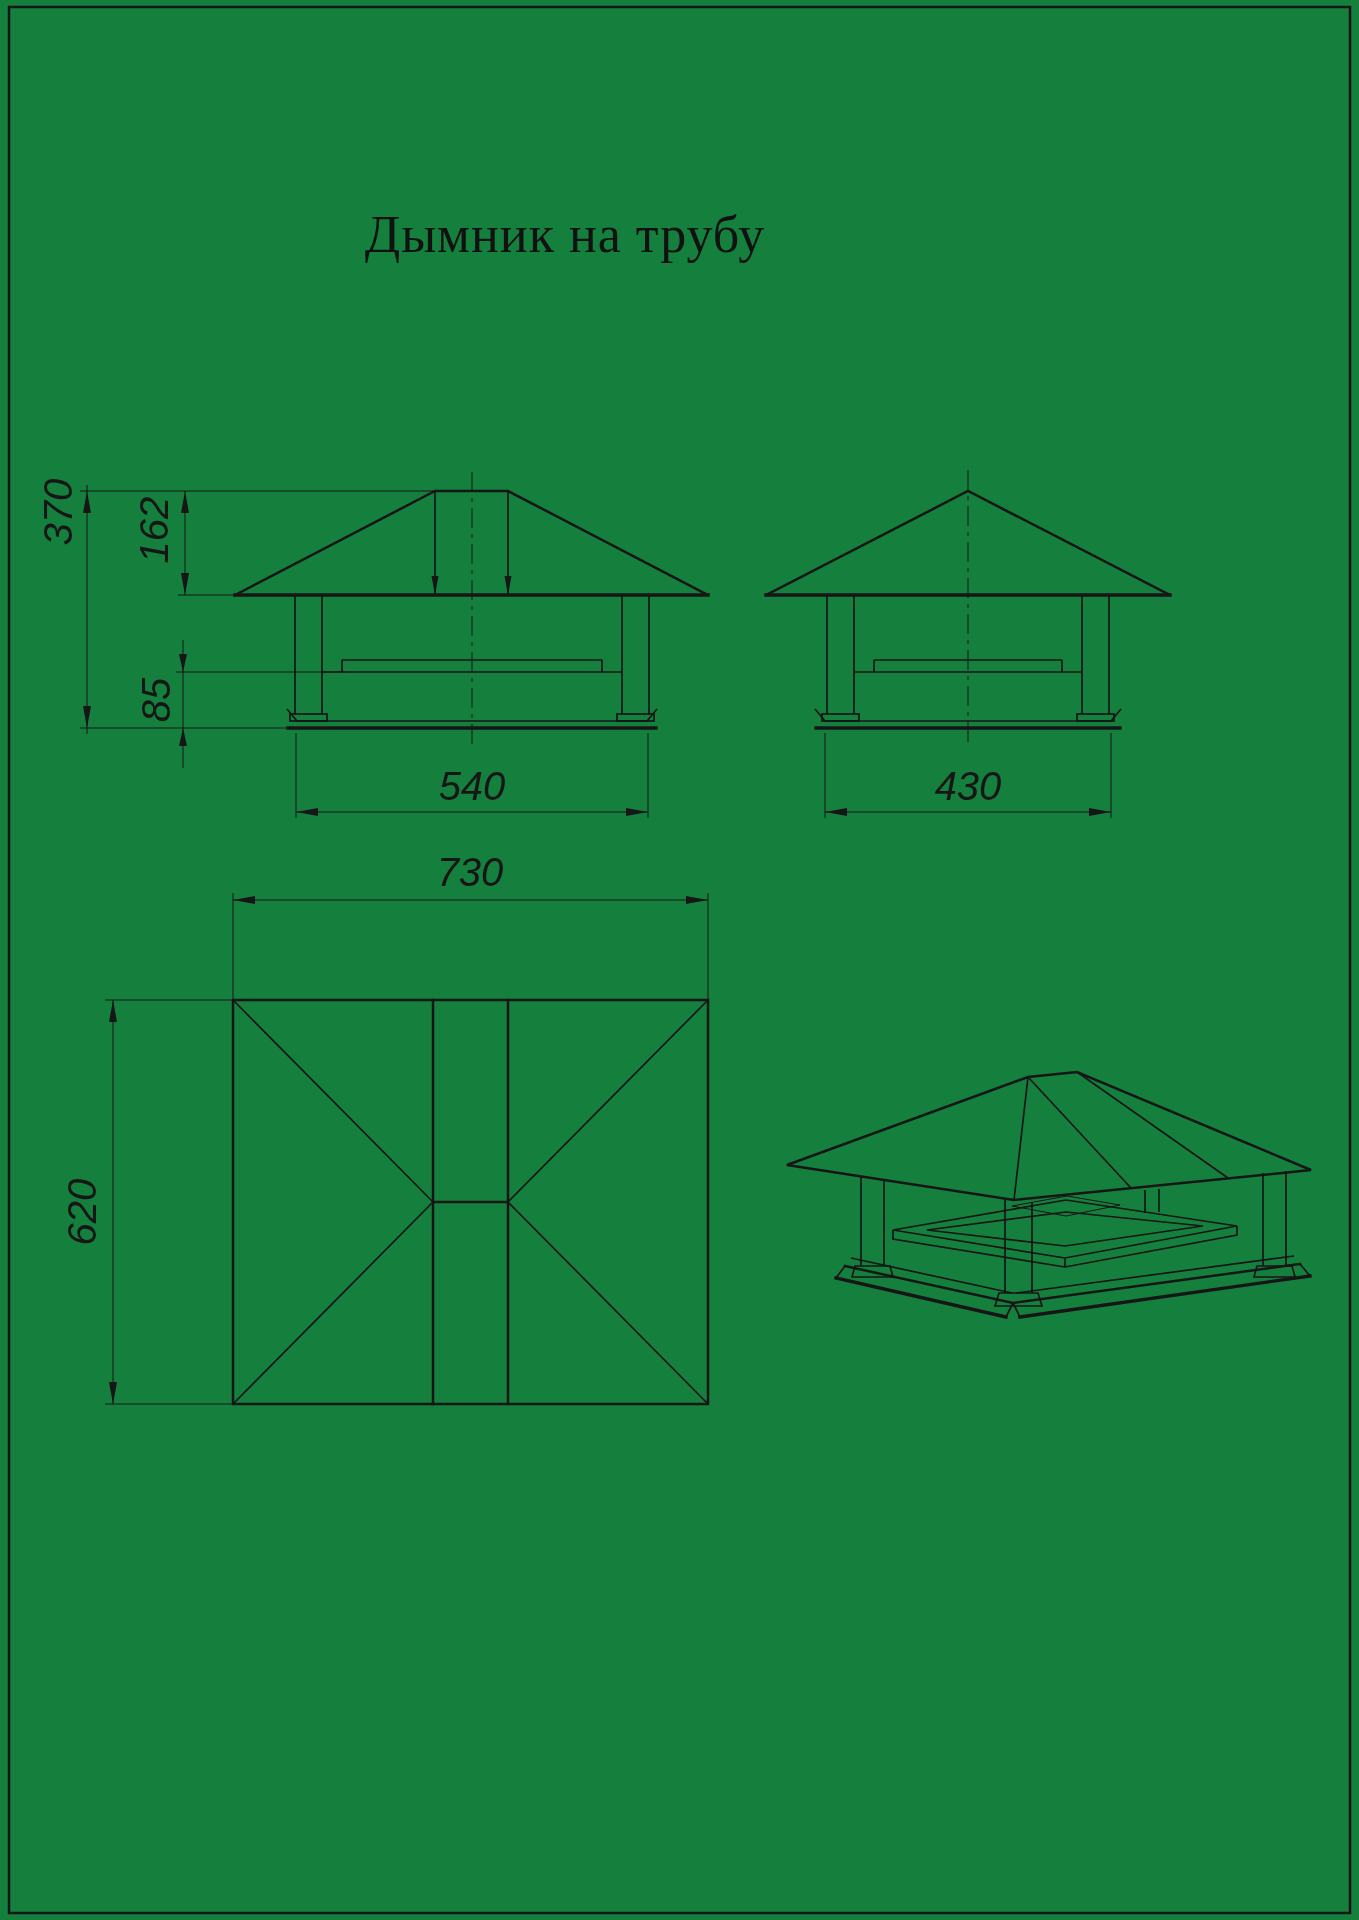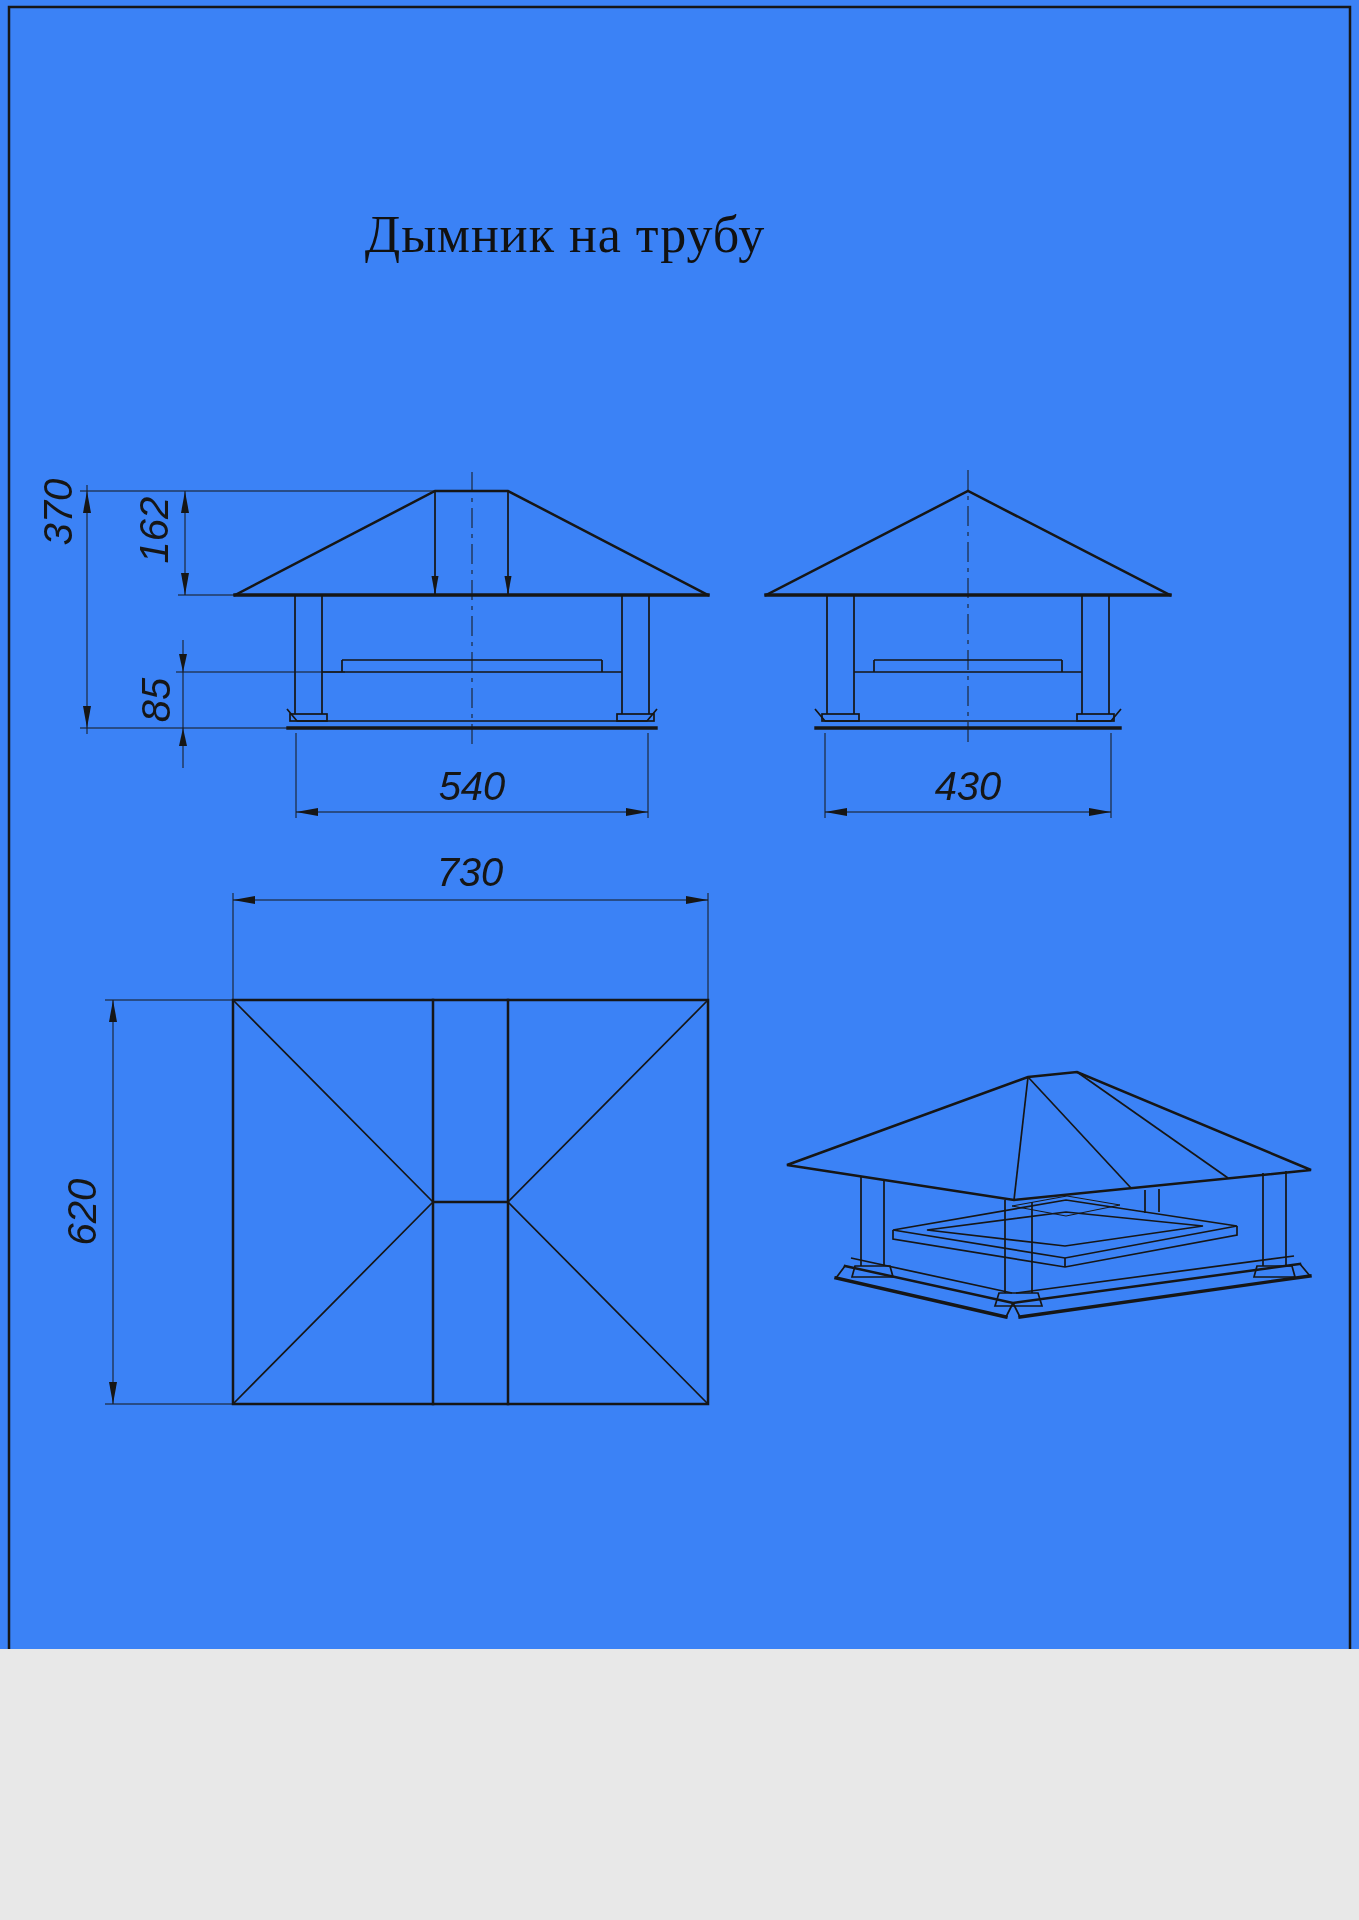--- a/index.html
+++ b/index.html
@@ -1,16 +1,16 @@
 <!DOCTYPE html>
 <html><head>
 <meta charset="utf-8">
 <style>
   html,body{margin:0;padding:0;background:#e8e8e8;}
-  .page{position:relative;width:1359px;height:1649px;background:#3b82f6;margin:0 auto;overflow:hidden;}
+  .page{position:relative;width:1359px;height:1920px;background:#15803d;margin:0 auto;overflow:hidden;}
   svg{position:absolute;left:0;top:0;}
   
   .s1 {stroke:#161616;stroke-width:1;fill:none;}
   .s16{stroke:#161616;stroke-width:1.7;fill:none;}
   .s24{stroke:#161616;stroke-width:2.5;fill:none;stroke-linecap:square;}
   .s3 {stroke:#161616;stroke-width:3.4;fill:none;stroke-linecap:square;}
   .cl {stroke:#161616;stroke-width:1;fill:none;stroke-dasharray:20 6 4 6;}
   .ar {fill:#161616;stroke:none;}
   .dim{font:italic 40px "Liberation Sans", sans-serif;fill:#161616;}
   .ttl{font:400 52px "Liberation Serif", serif;fill:#111111;letter-spacing:1px;}

